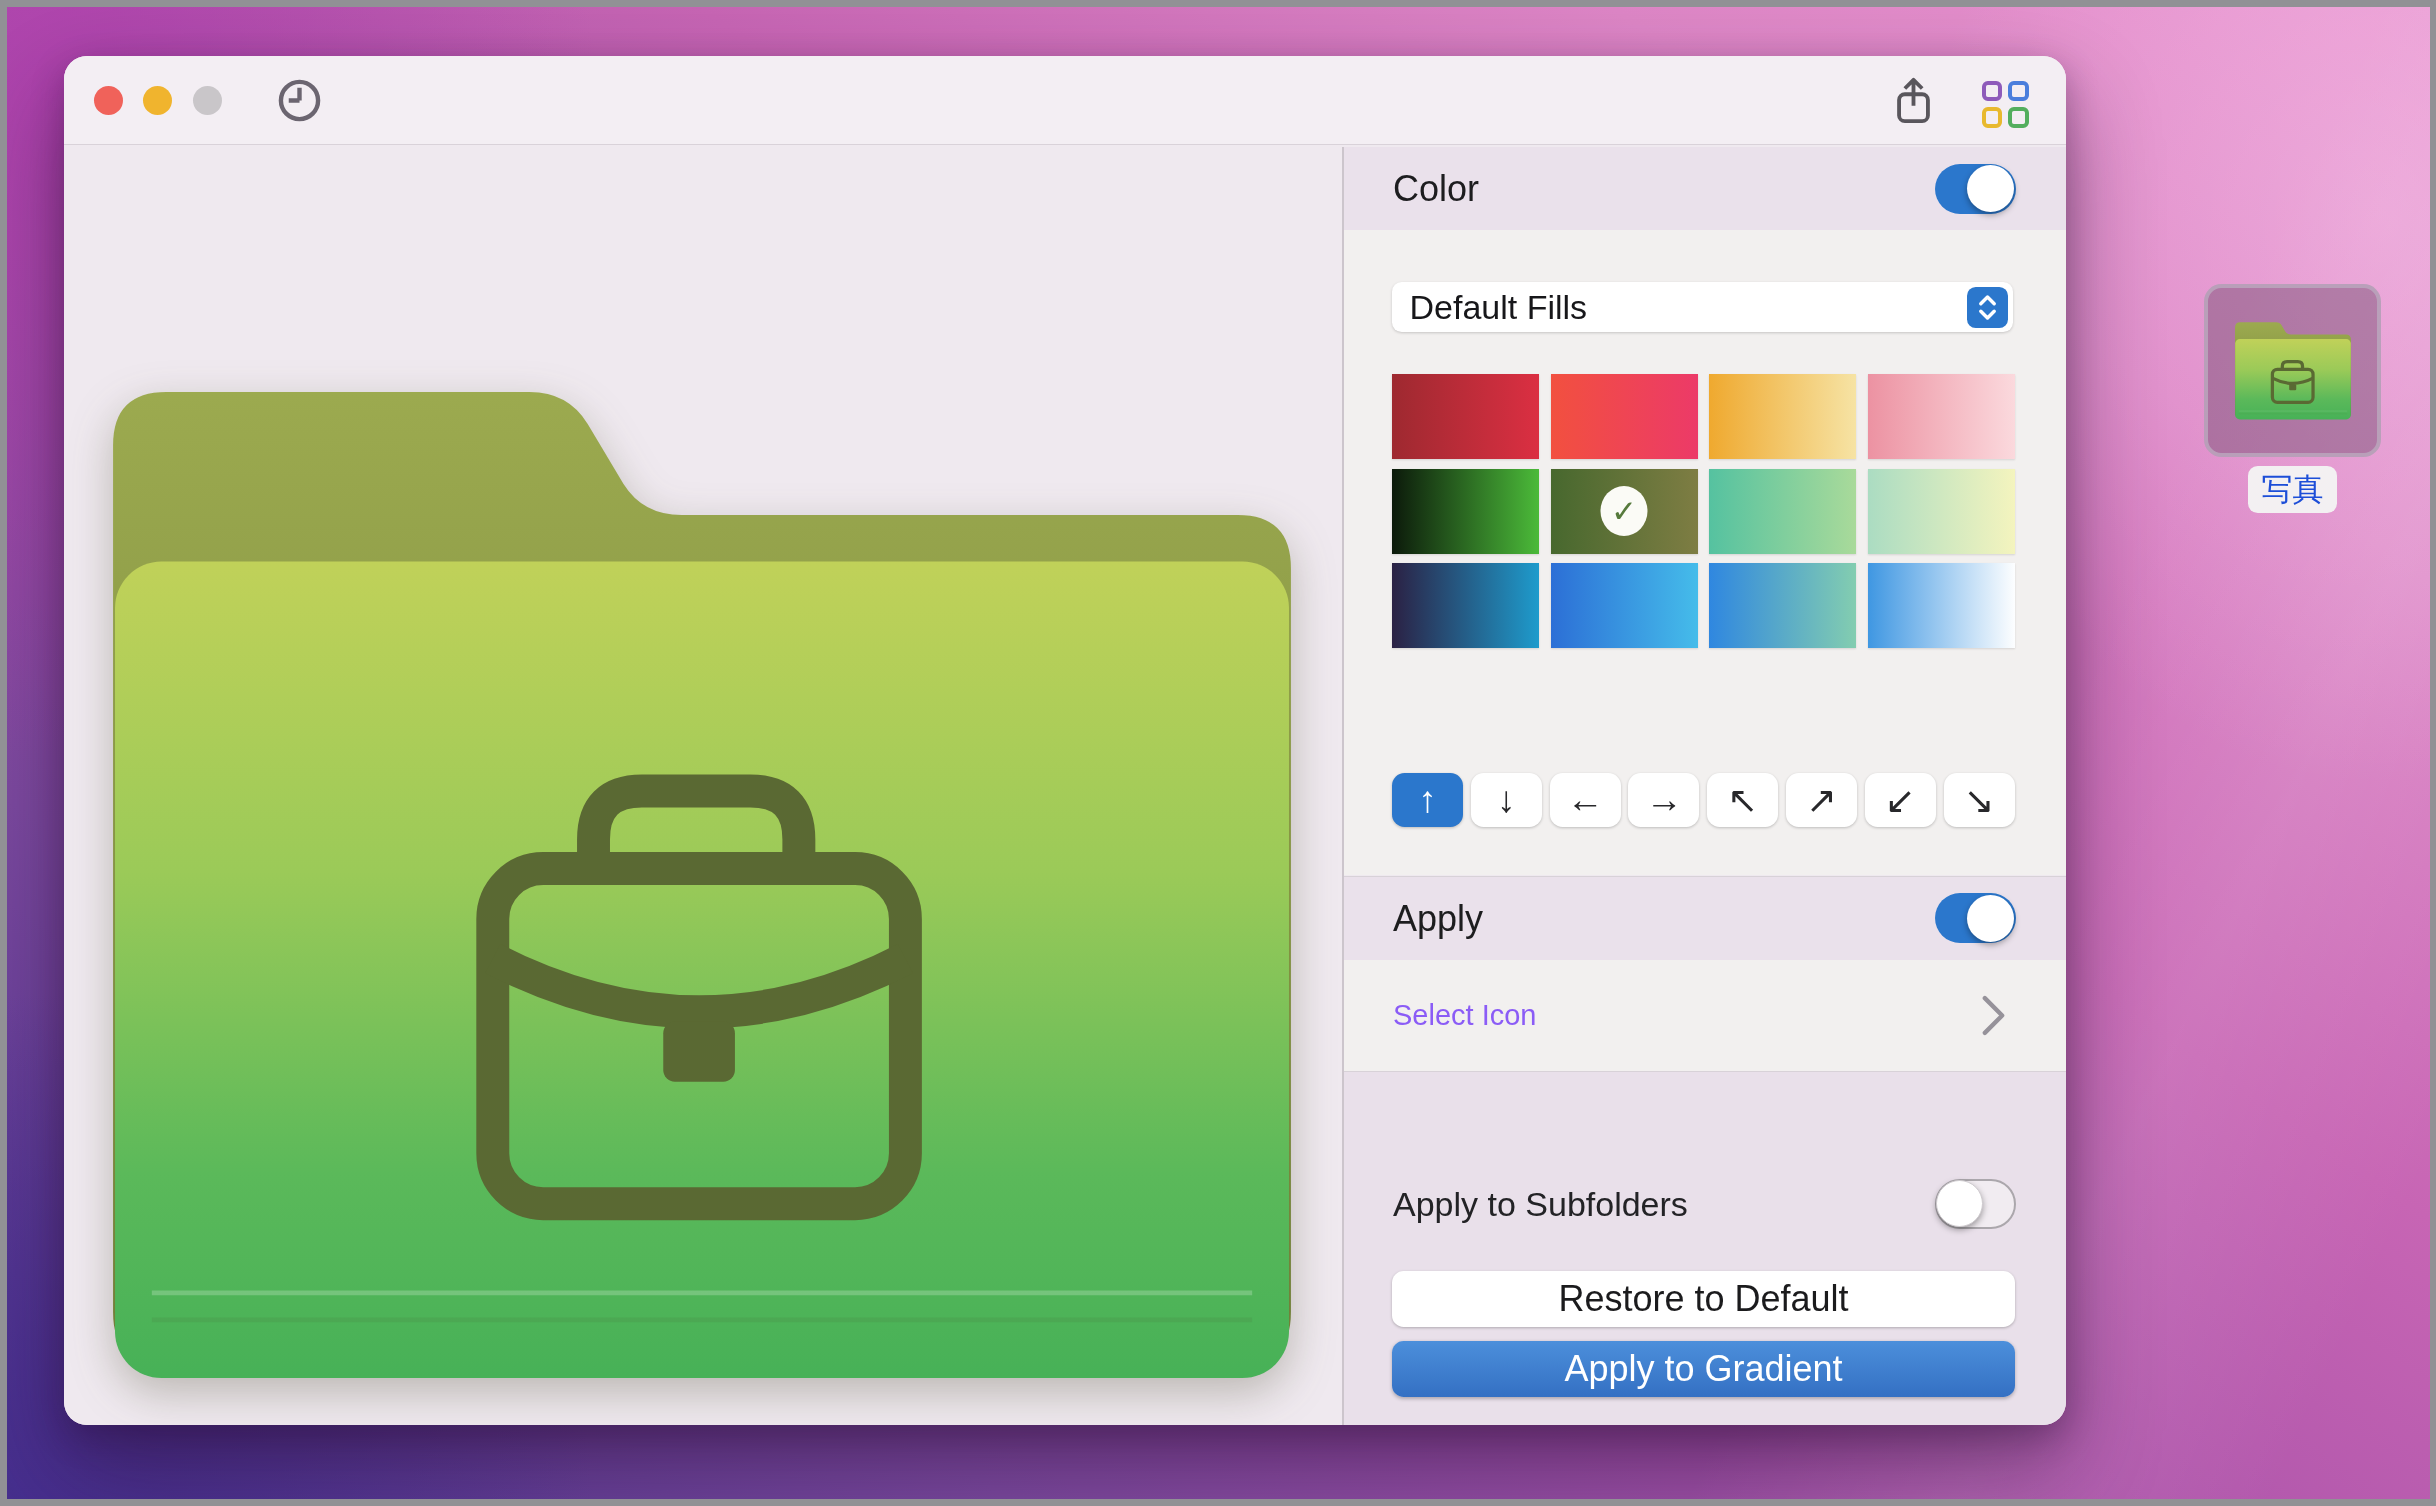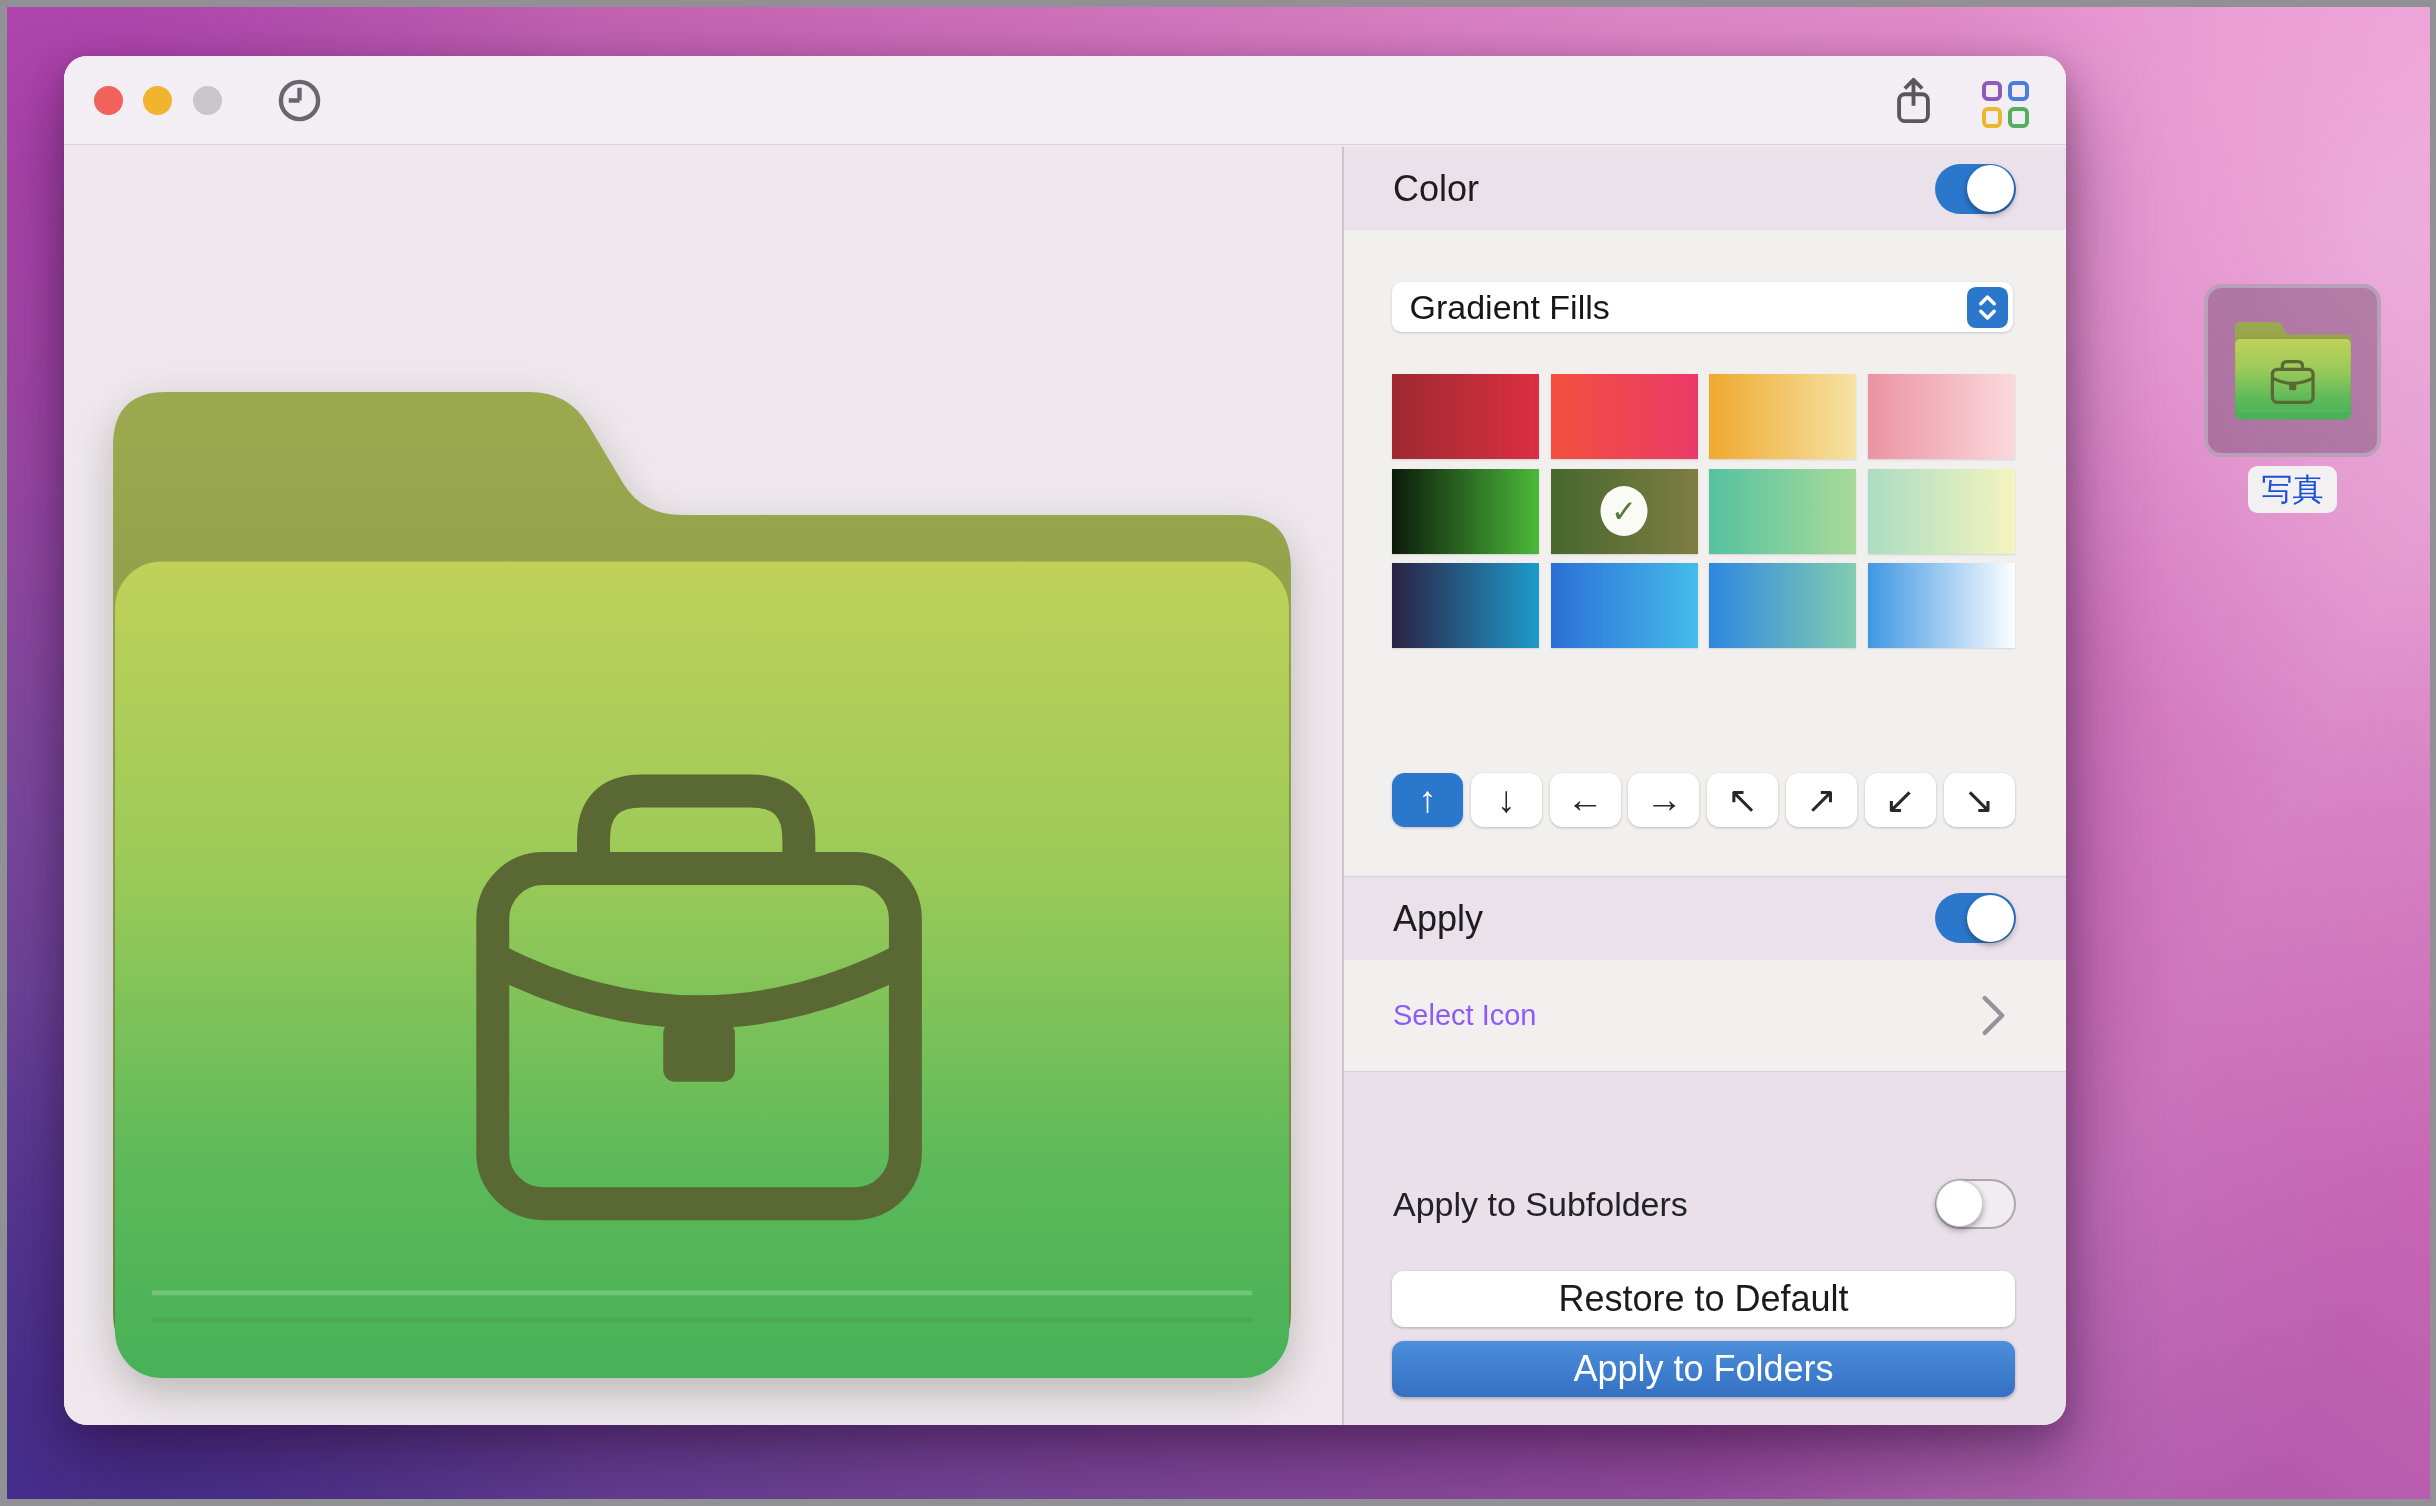--- a/index.html
+++ b/index.html
@@ -209,21 +209,21 @@
 
       <div class="sec color-header">
         <div class="hdr-label">Color</div>
       </div>
       <div class="toggle on tg-color">
           <div class="knob"></div>
         </div>
 
       <div class="sec controls">
         <div class="dropdown">
-          <span class="dropdown-text">Gradient Fills</span>
+          <span class="dropdown-text">Default Fills</span>
           <div class="stepper">
             <svg width="23" height="31" viewBox="0 0 24 32">
               <path d="M5 12 L12 5 L19 12 M5 20 L12 27 L19 20" stroke="#fff" stroke-width="3.6" fill="none" stroke-linecap="round" stroke-linejoin="round"></path>
             </svg>
           </div>
         </div>
 
         <div class="swatch-grid" id="swatchGrid">
             <div class="swatch" style="background: linear-gradient(90deg, rgb(158, 41, 48), rgb(219, 47, 66));"></div>
             <div class="swatch" style="background: linear-gradient(90deg, rgb(242, 80, 63), rgb(236, 58, 104));"></div>
@@ -267,21 +267,21 @@
           <path d="M5 6 L23 24 L5 42" stroke="#96929A" stroke-width="4.5" fill="none" stroke-linecap="round" stroke-linejoin="round"></path>
         </svg>
       </div>
 
       <div class="sec bottom-sec"></div>
       <div class="sub-label">Apply to Subfolders</div>
       <div class="toggle off tg-sub">
           <div class="knob"></div>
         </div>
       <button class="btn btn-restore">Restore to Default</button>
-      <button class="btn btn-apply">Apply to Folders</button>
+      <button class="btn btn-apply">Apply to Gradient</button>
 
     </div>
   </div>
 
   <div class="desk-icon">
     <div class="sel-box">
       <svg width="116" height="98" viewBox="0 0 1216 1020">
         <use href="#folderArt"></use>
       </svg>
     </div>

